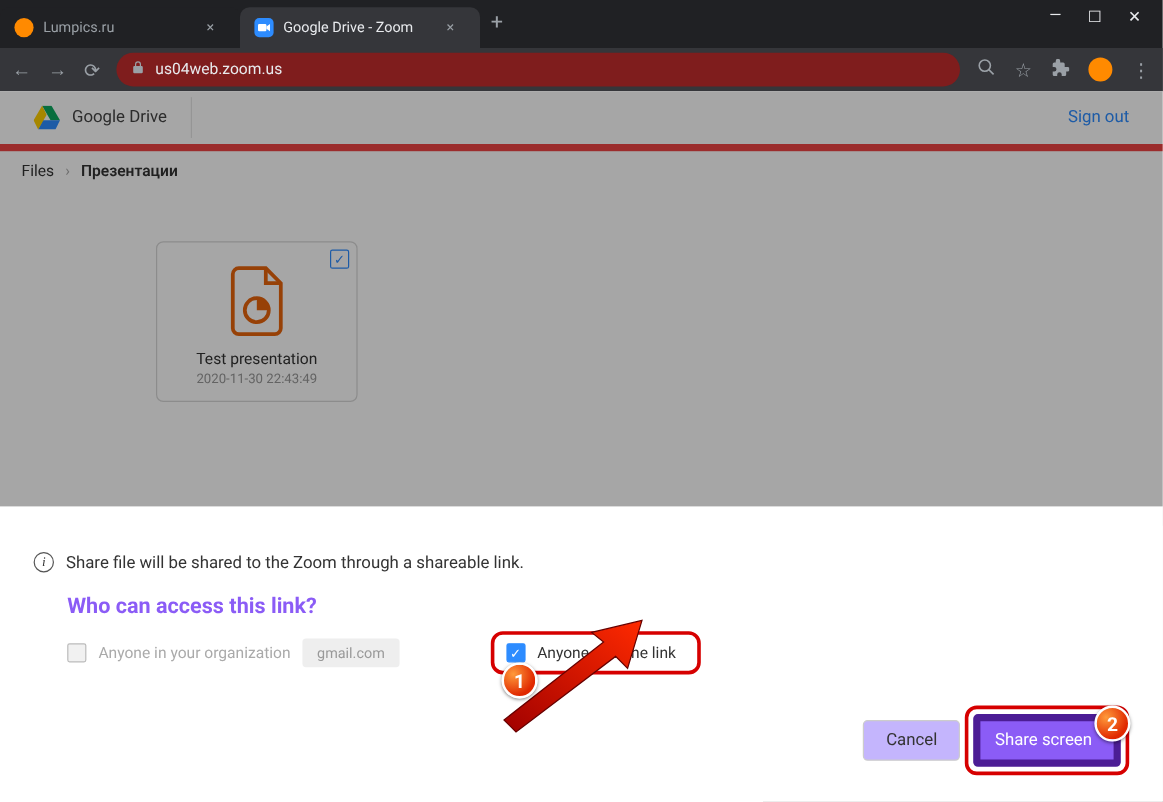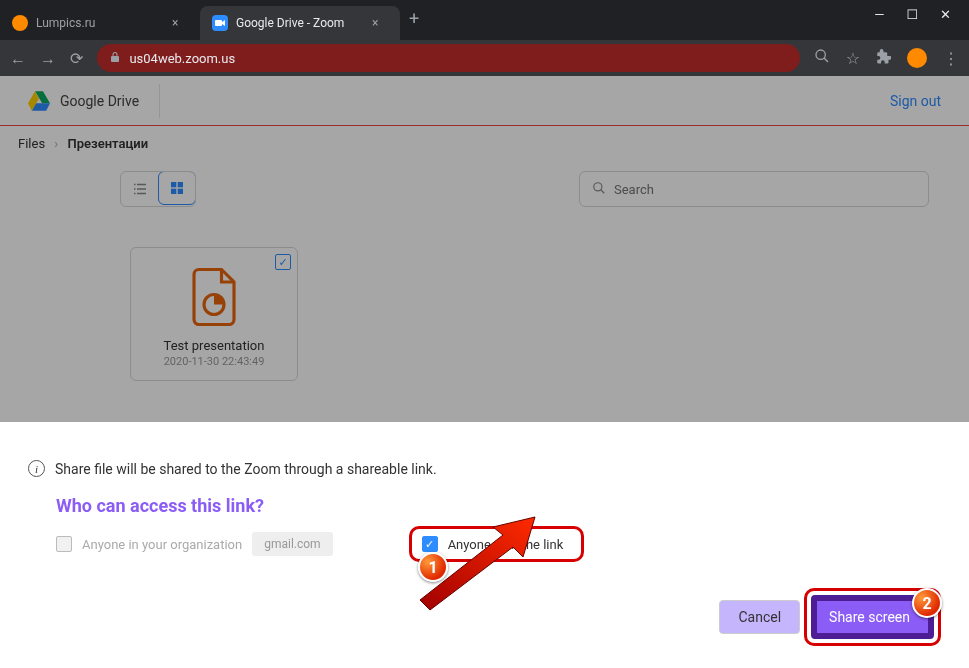--- a/index.html
+++ b/index.html
@@ -30,21 +30,21 @@
 .ext-orange { width: 20px; height: 20px; background: #ff8a00; border-radius: 50%; }
 
 
 .page-wrap { position: relative; height: calc(668px - 76px); }
 .dim-overlay { position: absolute; inset: 0; background: rgba(0,0,0,0.35); pointer-events: none; z-index: 5; }
 .dim-overlay.top { height: 346px; }
 
 .page { background: #fff; height: 100%; display: flex; flex-direction: column; }
 
 
-.drive-header { height: 50px; border-bottom: 1px solid #ef4444; display: flex; align-items: center; padding: 0 28px; }
+.drive-header { height: 50px; border-bottom: 6px solid #ef4444; display: flex; align-items: center; padding: 0 28px; }
 .drive-logo { display: flex; align-items: center; gap: 10px; padding-right: 20px; border-right: 1px solid #e5e5e5; height: 34px; }
 .drive-tri { width: 22px; height: 20px; position: relative; }
 .drive-title { font-size: 14px; color: #444; }
 .signout { margin-left: auto; color: #2d8cff; font-size: 14px; }
 
 
 .crumb { padding: 10px 18px; font-size: 13px; color: #333; }
 .crumb .sep { color: #aaa; margin: 0 6px; }
 .crumb .cur { font-weight: 600; }
 
@@ -163,44 +163,20 @@
       </div>
       <a class="signout">Sign out</a>
     </div>
 
     <div class="crumb">
       <span>Files</span>
       <span class="sep">›</span>
       <span class="cur">Презентации</span>
     </div>
 
-    <div class="content-row">
-      <div class="view-toggle">
-        <div class="seg">
-          <svg width="18" height="18" viewBox="0 0 24 24">
-              <path stroke="#888" stroke-width="2" fill="none" d="M4 6h2M8 6h12M4 12h2M8 12h12M4 18h2M8 18h12"></path>
-            </svg>
-        </div>
-        <div class="seg active">
-          <svg width="16" height="16" viewBox="0 0 24 24">
-              <rect x="3" y="3" width="8" height="8" fill="#2d8cff"></rect>
-              <rect x="13" y="3" width="8" height="8" fill="#2d8cff"></rect>
-              <rect x="3" y="13" width="8" height="8" fill="#2d8cff"></rect>
-              <rect x="13" y="13" width="8" height="8" fill="#2d8cff"></rect>
-            </svg>
-        </div>
-      </div>
-      <div class="search-box">
-        <span><svg width="14" height="14" viewBox="0 0 24 24">
-              <circle cx="10" cy="10" r="7" stroke="#888" stroke-width="2" fill="none"></circle>
-              <line x1="15" y1="15" x2="21" y2="21" stroke="#888" stroke-width="2"></line>
-            </svg></span>
-        <input placeholder="Search" style="">
-      </div>
-    </div>
 
     <div class="file-grid">
       <div class="file-card">
         <div class="file-check">✓</div>
         <div class="file-icon-wrap">
           <svg width="50" height="60" viewBox="0 0 40 48">
               <path fill="none" stroke="#e8640c" stroke-width="2.5" d="M8 2h18l10 10v30a4 4 0 0 1-4 4H8a4 4 0 0 1-4-4V6a4 4 0 0 1 4-4z"></path>
               <path fill="none" stroke="#e8640c" stroke-width="2.5" d="M26 2v10h10"></path>
               <circle cx="20" cy="30" r="8" fill="none" stroke="#e8640c" stroke-width="2.5"></circle>
               <path fill="#e8640c" d="M20 22v8h8a8 8 0 0 0-8-8z"></path>

